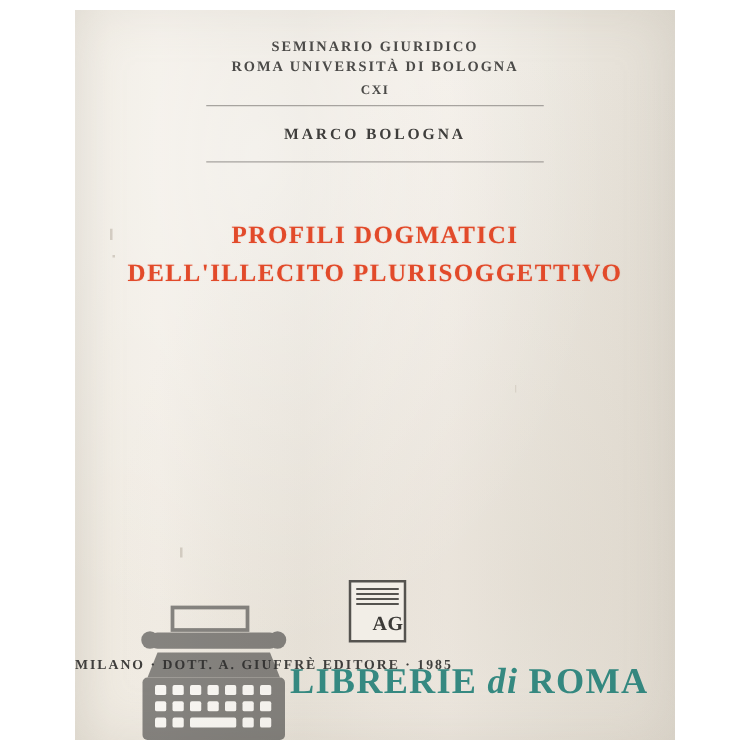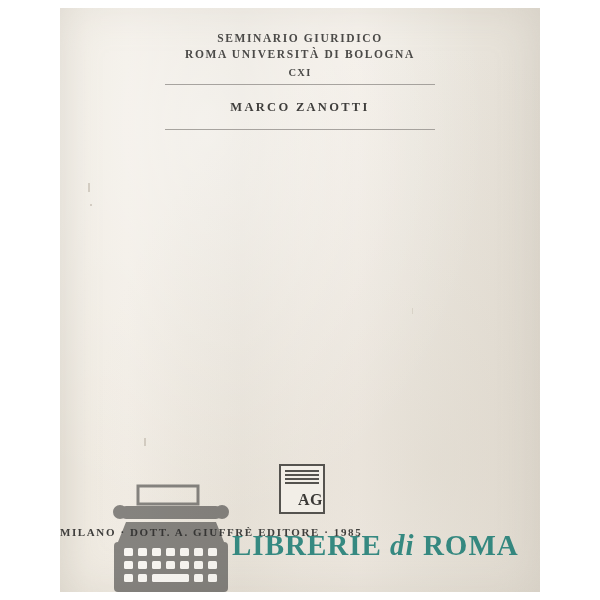--- a/index.html
+++ b/index.html
@@ -223,24 +223,28 @@
     <div class="cover-inner">
 
       <div class="series">
         <span class="line1">SEMINARIO GIURIDICO</span>
         <span class="line2">ROMA UNIVERSITÀ DI BOLOGNA</span>
         <span class="line3">CXI</span>
       </div>
 
       <div class="rule rule-top"></div>
 
-      <div class="author">MARCO ZANOTTI</div>
+      <div class="author">MARCO BOLOGNA</div>
 
       <div class="rule rule-bottom"></div>
 
+      <div class="title">
+        <span class="t1">PROFILI  DOGMATICI</span>
+        <span class="t2">DELL'ILLECITO  PLURISOGGETTIVO</span>
+      </div>
 
       <div class="speck s1"></div>
       <div class="speck s2"></div>
       <div class="speck s3"></div>
       <div class="speck s4"></div>
 
       <div class="logo">
         <div class="bars"></div>
         <div class="ag">AG</div>
       </div>

